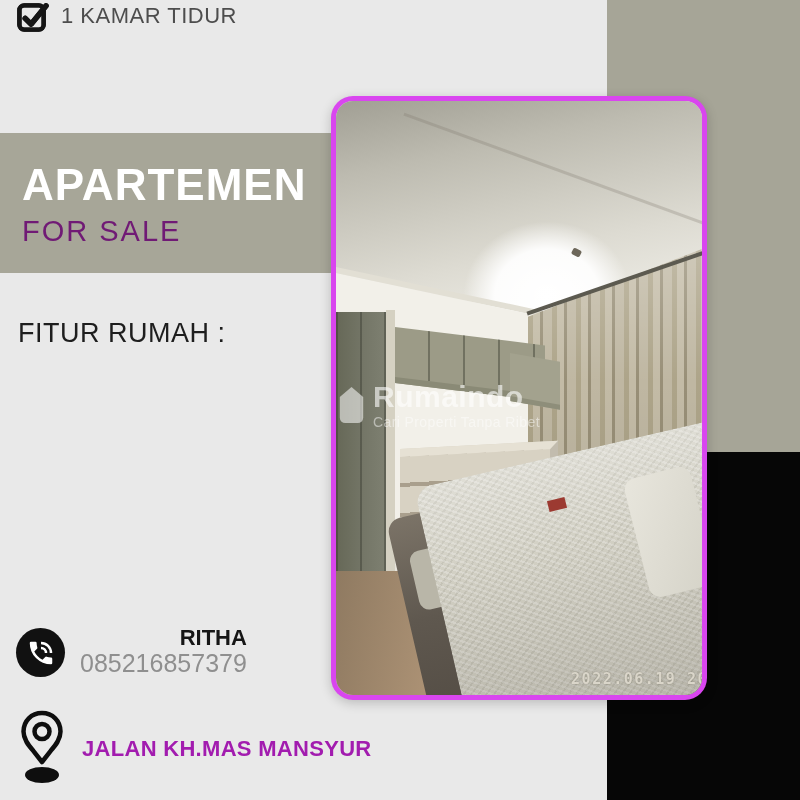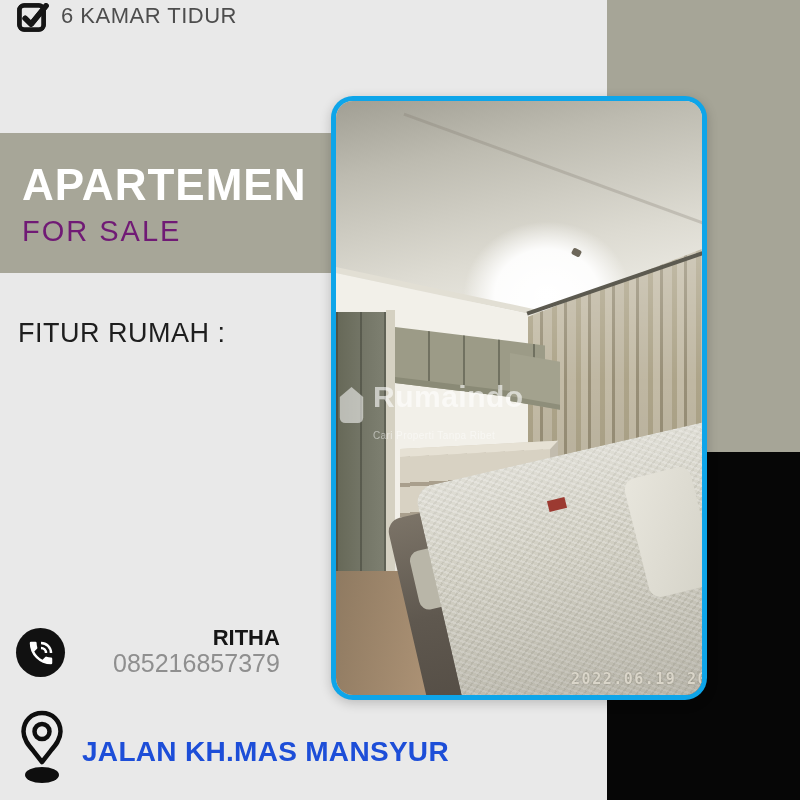--- a/index.html
+++ b/index.html
@@ -26,29 +26,29 @@
   .feature-row:nth-of-type(3){top:483px;}
   .feature-row:nth-of-type(4){top:532px;}
   .checkbox{width:33px;height:33px;flex:0 0 auto;}
   .feature-label{font-size:22px;color:#4d4d4d;letter-spacing:.5px;white-space:nowrap;}
 
   
   .phone-badge{position:absolute;left:16px;top:628px;width:49px;height:49px;border-radius:50%;background:#111111;display:flex;align-items:center;justify-content:center;}
   .phone-badge svg{width:30px;height:30px;}
   .contact-text{position:absolute;left:80px;top:625px;text-align:right;}
   .contact-name{font-size:22px;font-weight:bold;color:#161616;line-height:25px;}
-  .contact-phone{font-size:25px;color:#8f8f8f;line-height:27px;margin-left:33px;}
+  .contact-phone{font-size:25px;color:#8f8f8f;line-height:27px;}
 
   
   .pin-icon{position:absolute;left:16px;top:709px;width:52px;height:76px;}
-  .address-label{position:absolute;left:82px;top:736px;font-size:28px;font-weight:bold;color:#1d4ed8;letter-spacing:.3px;}
+  .address-label{position:absolute;left:82px;top:736px;font-size:22px;font-weight:bold;color:#a21caf;letter-spacing:.3px;}
 
   
   .photo{position:absolute;left:331px;top:96px;width:376px;height:604px;margin:0;z-index:5;
-    background:#0ea5e9;border-radius:22px;box-shadow:0 3px 12px rgba(0,0,0,.20);padding:5px;}
+    background:#d946ef;border-radius:22px;box-shadow:0 3px 12px rgba(0,0,0,.20);padding:5px;}
   .photo-inner{position:relative;width:366px;height:594px;border-radius:17px;overflow:hidden;background:#e7e4db;}
   .ceiling{position:absolute;left:0;top:0;width:100%;height:272px;
     background:linear-gradient(168deg,#a19f94 0%,#bdbbb0 22%,#dddbd2 55%,#f3f2ec 85%,#f7f6f1 100%);}
   .ceiling-glow{position:absolute;left:95px;top:92px;width:232px;height:204px;
     background:radial-gradient(closest-side,#ffffff 0%,rgba(255,255,255,.92) 45%,rgba(255,255,255,0) 72%);}
   .ceiling-seam{position:absolute;left:58px;top:68px;width:330px;height:3px;background:rgba(125,120,108,.28);transform:rotate(20deg);}
   .ceiling-speck{position:absolute;left:236px;top:148px;width:9px;height:7px;background:#6d675a;border-radius:2px;transform:rotate(28deg);}
   .wall{position:absolute;left:0;top:172px;width:230px;height:240px;background:#f2f0e9;transform:skewY(12deg);transform-origin:left top;}
   .cornice{position:absolute;left:0;top:166px;width:210px;height:6px;background:#e2dfd4;transform:skewY(12deg);transform-origin:left top;}
   .curtains{position:absolute;left:192px;top:148px;width:174px;height:446px;
@@ -81,21 +81,21 @@
       linear-gradient(180deg,rgba(255,255,255,.30) 0%,rgba(255,255,255,0) 30%,rgba(90,85,75,.22) 88%),
       repeating-linear-gradient(32deg,rgba(255,255,255,.22) 0 2px,rgba(255,255,255,0) 2px 5px),
       repeating-linear-gradient(-40deg,rgba(130,128,115,.16) 0 2px,rgba(0,0,0,0) 2px 6px),
       #d2d0c4;}
   .bolster{position:absolute;left:300px;top:370px;width:68px;height:122px;border-radius:12px;transform:rotate(-14deg);
     background:linear-gradient(120deg,#e8e6dd 0%,#d4d2c7 100%);}
   .red-tag{position:absolute;left:212px;top:398px;width:18px;height:11px;background:#9c3a31;transform:rotate(-14deg);}
   .watermark{position:absolute;left:2px;top:281px;display:flex;gap:8px;align-items:flex-start;z-index:30;}
   .watermark-logo{width:27px;height:42px;margin-top:2px;}
   .watermark-brand{font-size:30px;font-weight:bold;color:rgba(255,255,255,.60);line-height:30px;letter-spacing:.5px;}
-  .watermark-tagline{font-size:10px;color:rgba(255,255,255,.48);letter-spacing:.4px;margin-top:18px;}
+  .watermark-tagline{font-size:14px;color:rgba(255,255,255,.48);letter-spacing:.4px;margin-top:2px;}
   .timestamp{position:absolute;right:-6px;bottom:7px;z-index:31;
     font-family:"DejaVu Sans Mono", monospace;font-weight:bold;font-size:15px;letter-spacing:1.5px;
     color:rgba(224,219,207,.92);text-shadow:0 0 2px rgba(90,85,70,.55);white-space:nowrap;}
 </style>
 </head>
 <body>
 
 <div class="canvas">
 
   <div class="panel-sage"></div>
@@ -113,21 +113,21 @@
       <rect x="3.5" y="6.5" width="25" height="25" rx="5" fill="none" stroke="#151515" stroke-width="4.5"></rect>
       <path d="M9.5 20 L15.5 26 L31 7" fill="none" stroke="#151515" stroke-width="5.5" stroke-linecap="round" stroke-linejoin="round"></path>
     </svg>
   </div>
 
   <div class="feature-row">
     <svg class="checkbox" viewBox="0 0 34 34">
       <rect x="3.5" y="6.5" width="25" height="25" rx="5" fill="none" stroke="#151515" stroke-width="4.5"></rect>
       <path d="M9.5 20 L15.5 26 L31 7" fill="none" stroke="#151515" stroke-width="5.5" stroke-linecap="round" stroke-linejoin="round"></path>
     </svg>
-    <span class="feature-label">6 KAMAR TIDUR</span>
+    <span class="feature-label">1 KAMAR TIDUR</span>
   </div>
 
 
 
   <div class="phone-badge">
     <svg viewBox="0 0 24 24">
       <path fill="#ffffff" d="M20 15.5c-1.25 0-2.45-.2-3.57-.57a1 1 0 0 0-1.02.24l-2.2 2.2a15.05 15.05 0 0 1-6.59-6.59l2.2-2.2c.27-.27.36-.67.24-1.02A11.36 11.36 0 0 1 8.5 4 1 1 0 0 0 7.5 3H4a1 1 0 0 0-1 1 17 17 0 0 0 17 17 1 1 0 0 0 1-1v-3.5a1 1 0 0 0-1-1z"></path>
       <path fill="#ffffff" d="M19 12h2a9 9 0 0 0-9-9v2a7 7 0 0 1 7 7zm-4 0h2a5 5 0 0 0-5-5v2a3 3 0 0 1 3 3z"></path>
     </svg>
   </div>

